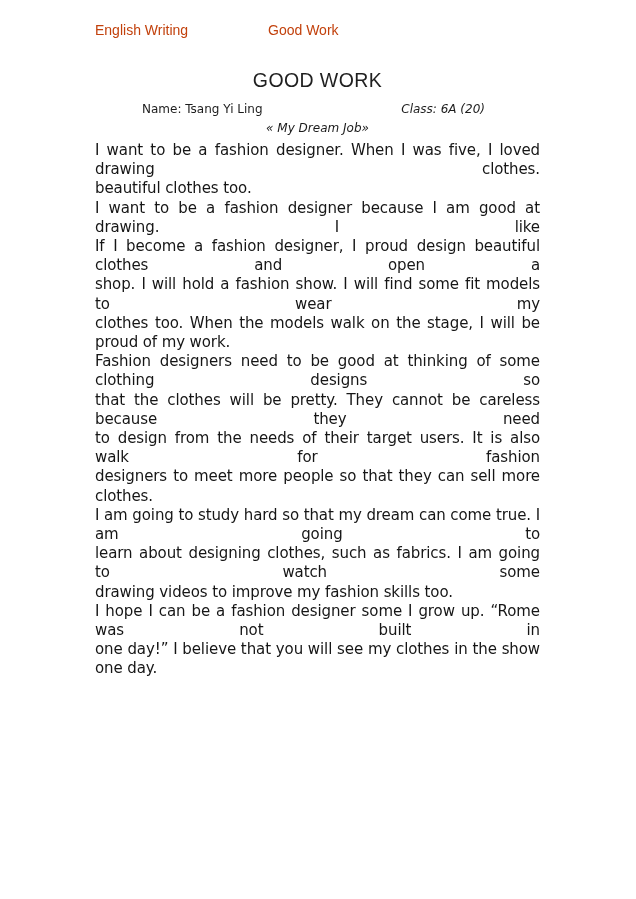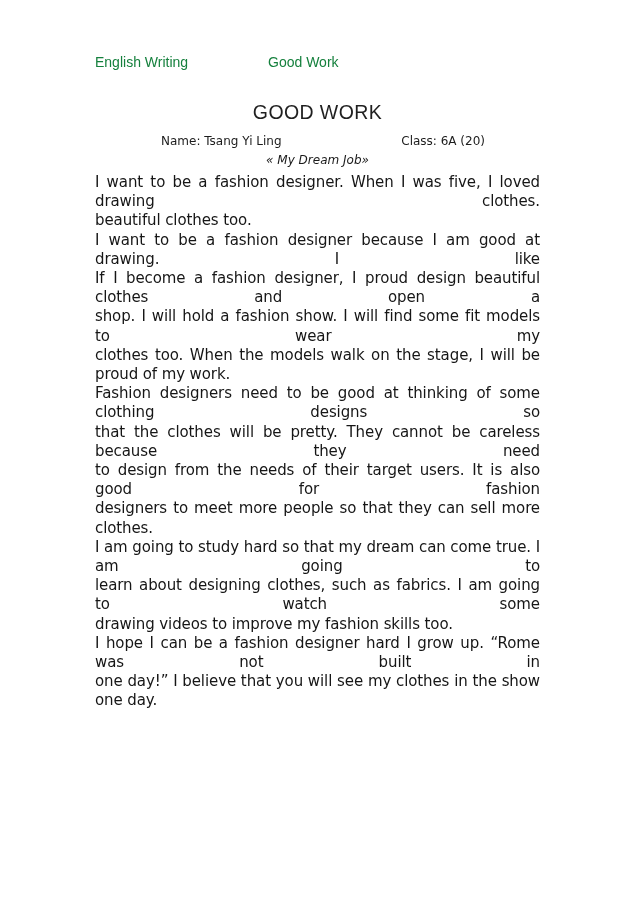--- a/index.html
+++ b/index.html
@@ -14,25 +14,25 @@
     background: #ffffff;
     color: #1c1c1c;
     overflow: hidden;
   }
   .content {
     margin-left: 95px;
     margin-right: 96px; 
   }
   
   .doc-header {
-    padding-top: 54px;
+    padding-top: 22px;
     font-family: "Liberation Sans", sans-serif;
     font-size: 14px;
     line-height: 17px;
-    color: #15803d;
+    color: #c2410c;
     display: flex;
   }
   .doc-header .hleft {
     display: inline-block;
     width: 173px;
   }
   
   .doc-title {
     margin-top: 30px;
     text-align: center;
@@ -46,22 +46,22 @@
   
   .comic {
     font-family: "DejaVu Sans", sans-serif;
   }
   .meta-row {
     margin-top: 10px;
     font-size: 12px;
     line-height: 15px;
     display: flex;
   }
-  .meta-name { margin-left: 66px; }
-  .meta-class { margin-left: auto; margin-right: 55px; }
+  .meta-name { margin-left: 47px; }
+  .meta-class { margin-left: auto; margin-right: 55px; font-style: italic; }
   .doc-subtitle {
     margin-top: 4px;
     text-align: center;
     font-size: 12px;
     line-height: 15px;
     font-style: italic;
   }
   .essay {
     margin-top: 5px;
     font-size: 15px;
@@ -101,23 +101,23 @@
 
     <div class="essay comic">
         <div class="line">I want to be a fashion designer. When I was five, I loved drawing clothes.</div>
         <div class="line last">beautiful clothes too.</div>
         <div class="line">I want to be a fashion designer because I am good at drawing. I like</div>
         <div class="line">If I become a fashion designer, I proud design beautiful clothes and open a</div>
         <div class="line">shop. I will hold a fashion show. I will find some fit models to wear my</div>
         <div class="line last">clothes too. When the models walk on the stage, I will be proud of my work.</div>
         <div class="line">Fashion designers need to be good at thinking of some clothing designs so</div>
         <div class="line">that the clothes will be pretty. They cannot be careless because they need</div>
-        <div class="line">to design from the needs of their target users. It is also good for fashion</div>
+        <div class="line">to design from the needs of their target users. It is also walk for fashion</div>
         <div class="line last">designers to meet more people so that they can sell more clothes.</div>
         <div class="line">I am going to study hard so that my dream can come true. I am going to</div>
         <div class="line">learn about designing clothes, such as fabrics. I am going to watch some</div>
         <div class="line last">drawing videos to improve my fashion skills too.</div>
-        <div class="line">I hope I can be a fashion designer hard I grow up. “Rome was not built in</div>
+        <div class="line">I hope I can be a fashion designer some I grow up. “Rome was not built in</div>
         <div class="line last">one day!” I believe that you will see my clothes in the show one day.</div>
       </div>
 
   </div>
 </div>
 
 </body></html>

